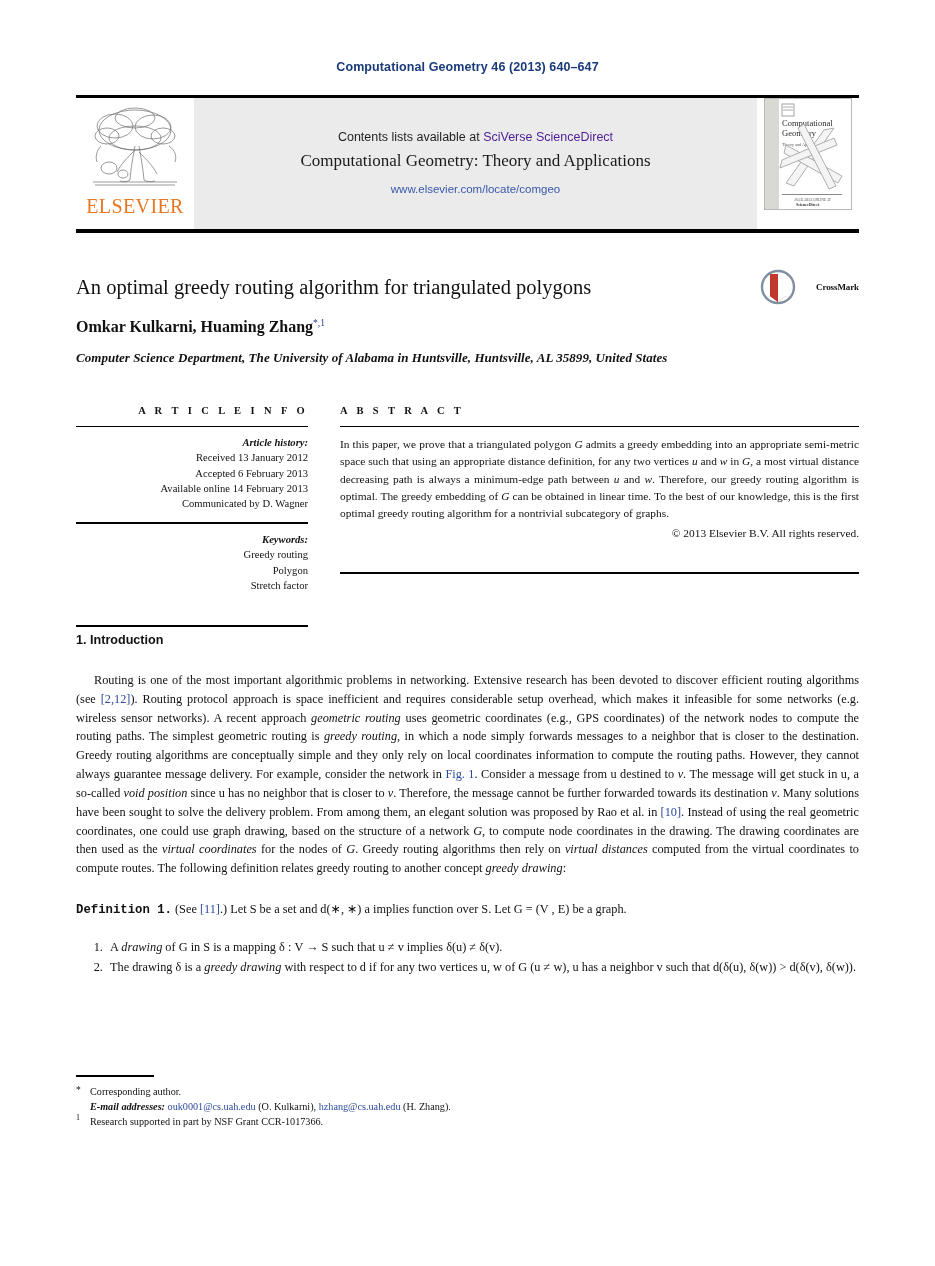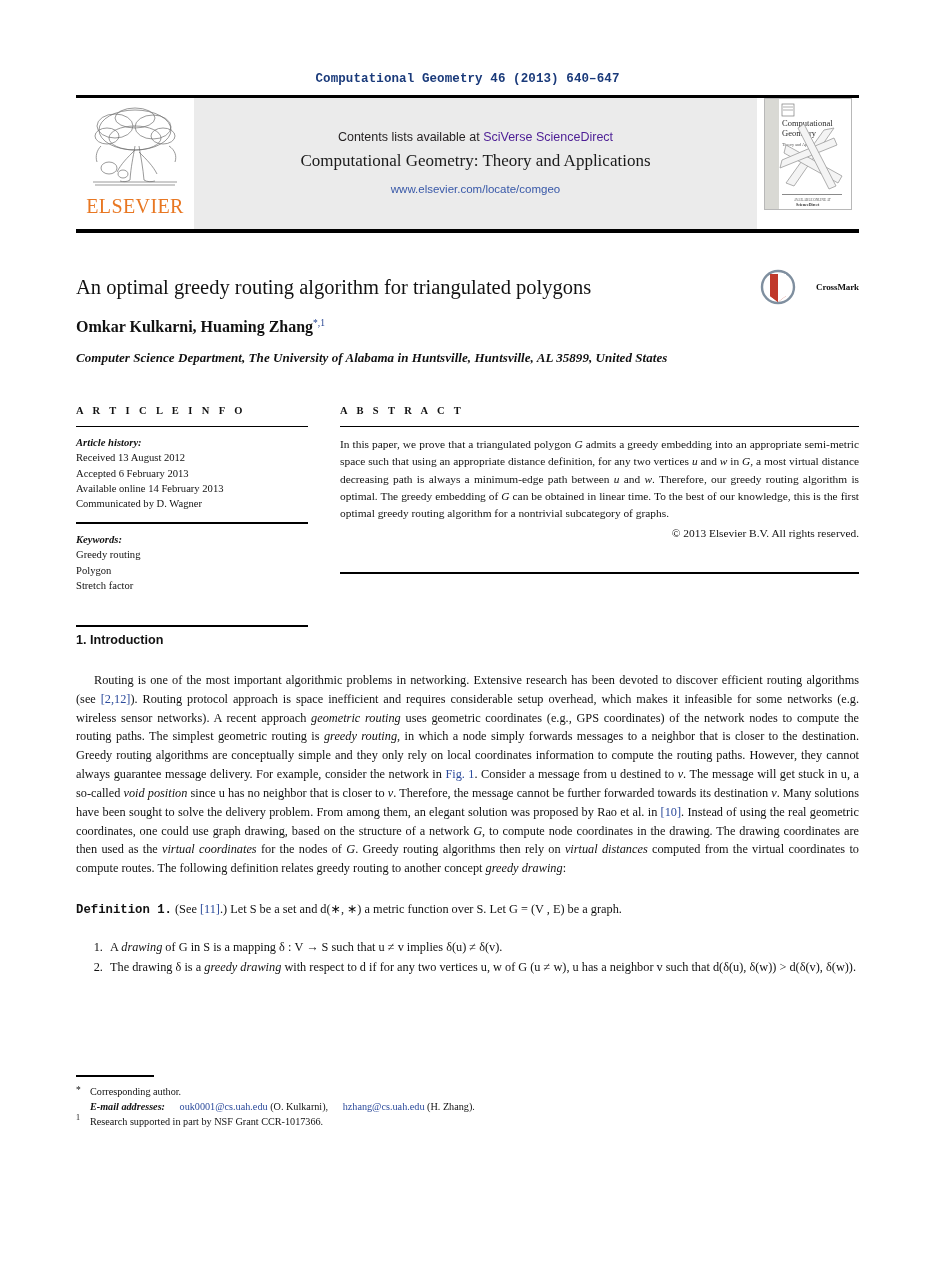--- a/index.html
+++ b/index.html
@@ -19,25 +19,25 @@
   .page {
     position: absolute;
     left: 0; top: 0;
     width: 935px;
     height: 1266px;
   }
 
   
   .runhead {
     position: absolute;
-    top: 72px;
+    top: 60px;
     left: 0;
     width: 935px;
     text-align: center;
-    font-family: Liberation Mono, monospace;
+    font-family: Liberation Sans, sans-serif;
     font-weight: bold;
     font-size: 12.5px;
     color: #1a3a7a;
     letter-spacing: .1px;
   }
 
   
   .masthead {
     position: absolute;
     left: 76px;
@@ -171,21 +171,21 @@
 
   
   .cols {
     position: absolute;
     left: 76px;
     top: 405px;
     width: 783px;
     display: flex;
     gap: 32px;
   }
-  .col-info { width: 232px; flex: 0 0 232px; }
+  .col-info { width: 232px; flex: 0 0 232px; text-align: right; }
   .col-abs  { flex: 1 1 auto; }
 
   .sec-label {
     font-family: "Liberation Serif", serif;
     font-weight: bold;
     font-size: 10.5px;
     letter-spacing: 3.4px;
     color: #111;
     margin-bottom: 10px;
   }
@@ -297,21 +297,21 @@
     position: relative;
   }
   .fn-mark {
     position: absolute;
     left: 0;
     top: -1px;
     font-size: 9.5px;
   }
   .fn-mark.sup1 { top: -2px; font-size: 8px; }
   .fn-it { font-style: italic; font-weight: bold; margin-top: 16px; }
-  .mail { color: #2b4a9b; margin-left: 12px; }
+  .mail { color: #2b4a9b; }
 
   
   .bottom {
     position: absolute;
     left: 76px;
     top: 1139px;
     width: 600px;
     font-family: "Liberation Serif", serif;
     font-size: 10.8px;
     line-height: 1.42;
@@ -408,21 +408,21 @@
     <div class="affiliation">Computer Science Department, The University of Alabama in Huntsville, Huntsville, AL 35899, United States</div>
   </div>
 
   <div class="cols">
 
     <div class="col-info">
       <div class="sec-label">A R T I C L E   I N F O</div>
       <div class="hr-thin"></div>
       <div class="info-group">
         <div class="it">Article history:</div>
-        <div>Received 13 August 2012</div>
+        <div>Received 13 January 2012</div>
         <div>Accepted 6 February 2013</div>
         <div>Available online 14 February 2013</div>
         <div>Communicated by D. Wagner</div>
       </div>
       <div class="hr-med"></div>
       <div class="info-group">
         <div class="it">Keywords:</div>
         <div>Greedy routing</div>
         <div>Polygon</div>
         <div>Stretch factor</div>
@@ -443,21 +443,21 @@
   </div>
 
   <div class="body-area">
     <div class="h2">1. Introduction</div>
 
     <p class="para">
       <span>Routing is one of the most important algorithmic problems in networking. Extensive research has been devoted to discover efficient routing algorithms (see </span><span class="ref">[2,12]</span><span>). Routing protocol approach is space inefficient and requires considerable setup overhead, which makes it infeasible for some networks (e.g. wireless sensor networks). A recent approach </span><em>geometric routing</em><span> uses geometric coordinates (e.g., GPS coordinates) of the network nodes to compute the routing paths. The simplest geometric routing is </span><em>greedy routing</em><span>, in which a node simply forwards messages to a neighbor that is closer to the destination. Greedy routing algorithms are conceptually simple and they only rely on local coordinates information to compute the routing paths. However, they cannot always guarantee message delivery. For example, consider the network in </span><span class="ref">Fig. 1</span><span>. Consider a message from u destined to </span><em class="mi">v</em><span>. The message will get stuck in u, a so-called </span><em>void position</em><span> since u has no neighbor that is closer to </span><em class="mi">v</em><span>. Therefore, the message cannot be further forwarded towards its destination </span><em class="mi">v</em><span>. Many solutions have been sought to solve the delivery problem. From among them, an elegant solution was proposed by Rao et al. in </span><span class="ref">[10]</span><span>. Instead of using the real geometric coordinates, one could use graph drawing, based on the structure of a network </span><em class="mi">G</em><span>, to compute node coordinates in the drawing. The drawing coordinates are then used as the </span><em>virtual coordinates</em><span> for the nodes of </span><em class="mi">G</em><span>. Greedy routing algorithms then rely on </span><em>virtual distances</em><span> computed from the virtual coordinates to compute routes. The following definition relates greedy routing to another concept </span><em>greedy drawing</em><span>:</span>
     </p>
 
     <p class="def-para">
-      <b>Definition 1.</b><span> (See </span><span class="ref">[11]</span><span>.) Let S be a set and d(∗, ∗) a metric function over S. Let G = (V , E) be a graph.</span>
+      <b>Definition 1.</b><span> (See </span><span class="ref">[11]</span><span>.) Let S be a set and d(∗, ∗) a implies function over S. Let G = (V , E) be a graph.</span>
     </p>
 
     <ol class="deflist">
       <li>
         <span>A </span><em>drawing</em><span> of G in S is a mapping δ : V → S such that u ≠ v implies δ(u) ≠ δ(v).</span>
       </li>
       <li>
         <span>The drawing δ is a </span><em>greedy drawing</em><span> with respect to d if for any two vertices u, w of G (u ≠ w), u has a neighbor v such that d(δ(u), δ(w)) &gt; d(δ(v), δ(w)).</span>
       </li>
     </ol>

